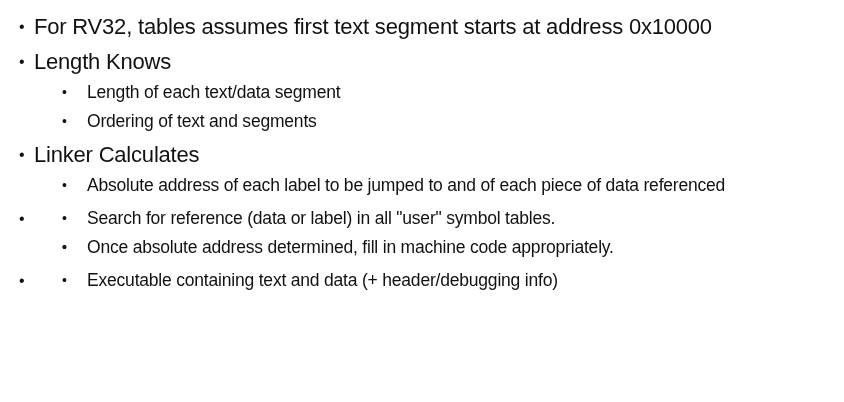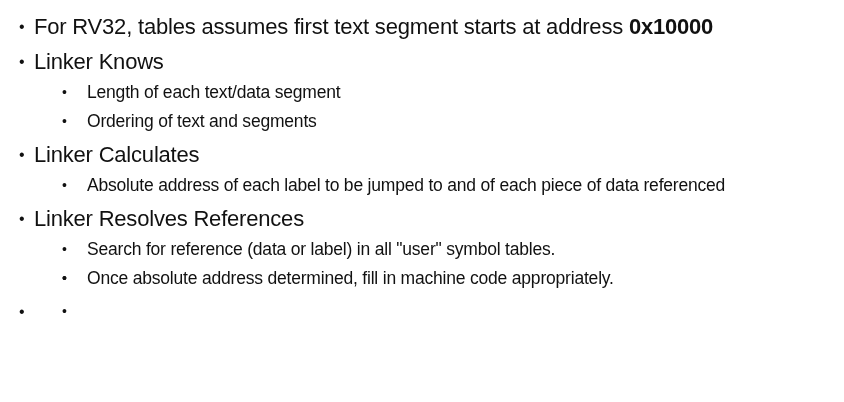--- a/index.html
+++ b/index.html
@@ -49,69 +49,69 @@
   }
   .l1 > .bul {
     left: 19px;
     font-size: 16px;
   }
   .l2 > .bul {
     left: 62px;
     font-size: 14px;
   }
   .bold-run {
-    font-weight: bold;
+    font-weight: normal;
   }
 </style>
 </head>
 <body>
 
 <div class="slide">
 
   <div class="line l1">
     <span class="bul">•</span><span>For RV32, tables assumes first text segment starts at address </span><span class="bold-run">0x10000</span>
   </div>
 
   <div class="line l1">
-    <span class="bul">•</span><span>Linker Knows</span>
+    <span class="bul">•</span><span>Length Knows</span>
   </div>
 
   <div class="line l2">
     <span class="bul">•</span><span>Length of each text/data segment</span>
   </div>
 
   <div class="line l2">
     <span class="bul">•</span><span>Ordering of text and segments</span>
   </div>
 
   <div class="line l1">
     <span class="bul">•</span><span>Linker Calculates</span>
   </div>
 
   <div class="line l2">
     <span class="bul">•</span><span>Absolute address of each label to be jumped to and of each piece of data referenced</span>
   </div>
 
   <div class="line l1">
-    <span class="bul">•</span><span>Linker Resolves References</span>
+    <span class="bul">•</span>
   </div>
 
   <div class="line l2">
     <span class="bul">•</span><span>Search for reference (data or label) in all "user" symbol tables.</span>
   </div>
 
   <div class="line l2">
     <span class="bul">•</span>
   </div>
 
   <div class="line l2">
     <span class="bul">•</span><span>Once absolute address determined, fill in machine code appropriately.</span>
   </div>
 
   <div class="line l1">
     <span class="bul">•</span>
   </div>
 
   <div class="line l2">
-    <span class="bul">•</span>
+    <span class="bul">•</span><span>Executable containing text and data (+ header/debugging info)</span>
   </div>
 
 </div>
 
 </body></html>

